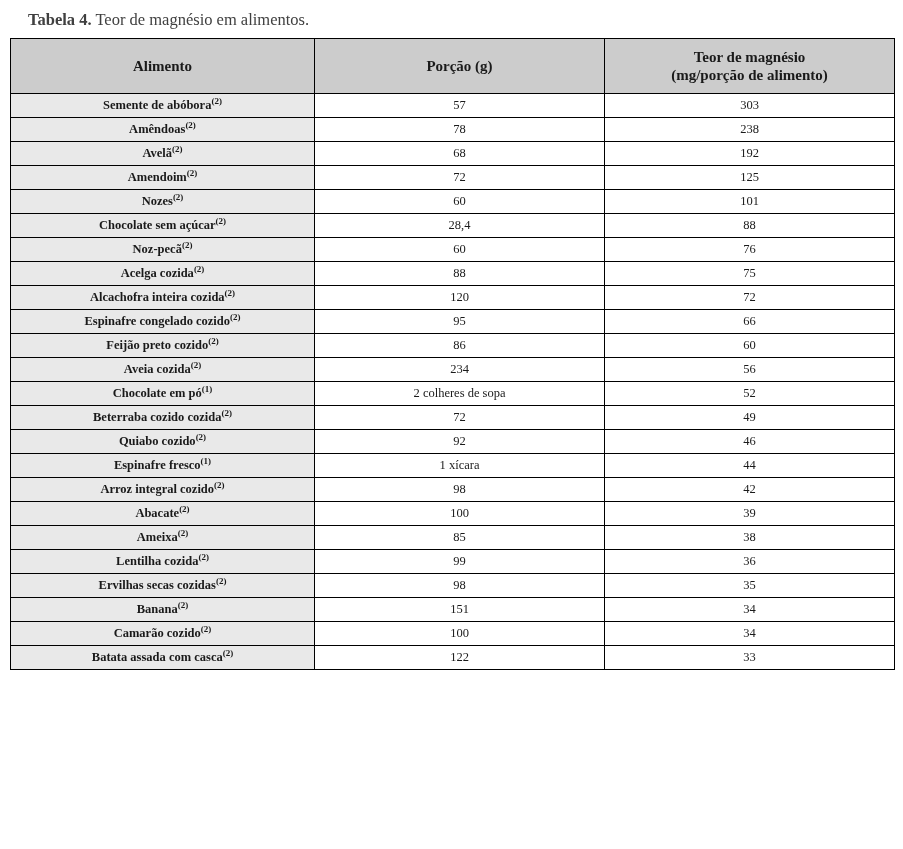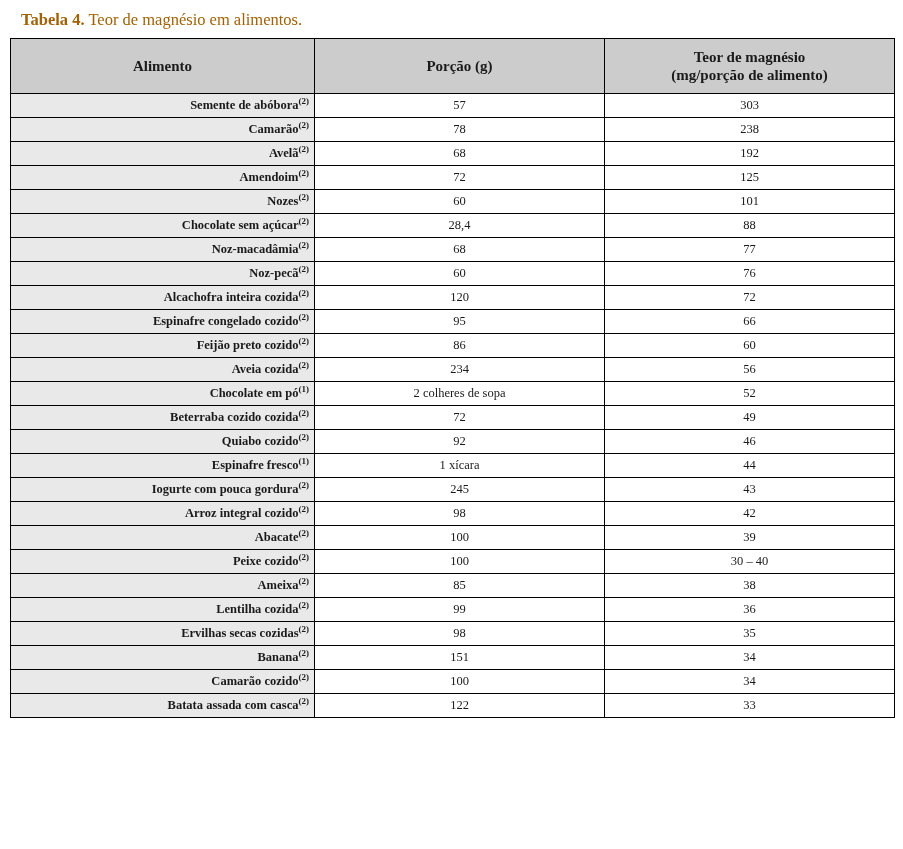--- a/index.html
+++ b/index.html
@@ -15,22 +15,22 @@
     overflow: hidden;
   }
   .page {
     width: 903px;
     box-sizing: border-box;
     padding: 8px 10px 0 10px;
   }
   .caption {
     font-size: 16.5px;
     line-height: 20px;
-    margin: 2px 0 8px 11px;
-    color: #a16207;
+    margin: 2px 0 8px 18px;
+    color: #404040;
   }
   .caption .caption-label {
     font-weight: bold;
   }
   table.magnesium {
     border-collapse: collapse;
     width: 884px;
     table-layout: fixed;
     border: 1.5px solid #000000;
   }
@@ -50,21 +50,21 @@
   }
   table.magnesium tbody td {
     border: 1px solid #000000;
     font-size: 12.5px;
     line-height: 15px;
     padding: 2px 5px;
     height: 19px;
     vertical-align: middle;
   }
   table.magnesium tbody td.food {
-    text-align: right;
+    text-align: center;
     font-weight: bold;
     background: #e9e9e9;
   }
   table.magnesium tbody td.portion,
   table.magnesium tbody td.content {
     text-align: center;
     font-weight: normal;
     background: #ffffff;
   }
   sup {
@@ -98,21 +98,21 @@
         </th>
       </tr>
     </thead>
     <tbody id="table-body">
         <tr>
           <td class="food"><span>Semente de abóbora</span><sup>(2)</sup></td>
           <td class="portion">57</td>
           <td class="content">303</td>
         </tr>
         <tr>
-          <td class="food"><span>Camarão</span><sup>(2)</sup></td>
+          <td class="food"><span>Amêndoas</span><sup>(2)</sup></td>
           <td class="portion">78</td>
           <td class="content">238</td>
         </tr>
         <tr>
           <td class="food"><span>Avelã</span><sup>(2)</sup></td>
           <td class="portion">68</td>
           <td class="content">192</td>
         </tr>
         <tr>
           <td class="food"><span>Amendoim</span><sup>(2)</sup></td>
@@ -123,30 +123,30 @@
           <td class="food"><span>Nozes</span><sup>(2)</sup></td>
           <td class="portion">60</td>
           <td class="content">101</td>
         </tr>
         <tr>
           <td class="food"><span>Chocolate sem açúcar</span><sup>(2)</sup></td>
           <td class="portion">28,4</td>
           <td class="content">88</td>
         </tr>
         <tr>
-          <td class="food"><span>Noz-macadâmia</span><sup>(2)</sup></td>
-          <td class="portion">68</td>
-          <td class="content">77</td>
-        </tr>
-        <tr>
           <td class="food"><span>Noz-pecã</span><sup>(2)</sup></td>
           <td class="portion">60</td>
           <td class="content">76</td>
         </tr>
         <tr>
+          <td class="food"><span>Acelga cozida</span><sup>(2)</sup></td>
+          <td class="portion">88</td>
+          <td class="content">75</td>
+        </tr>
+        <tr>
           <td class="food"><span>Alcachofra inteira cozida</span><sup>(2)</sup></td>
           <td class="portion">120</td>
           <td class="content">72</td>
         </tr>
         <tr>
           <td class="food"><span>Espinafre congelado cozido</span><sup>(2)</sup></td>
           <td class="portion">95</td>
           <td class="content">66</td>
         </tr>
         <tr>
@@ -173,40 +173,30 @@
           <td class="food"><span>Quiabo cozido</span><sup>(2)</sup></td>
           <td class="portion">92</td>
           <td class="content">46</td>
         </tr>
         <tr>
           <td class="food"><span>Espinafre fresco</span><sup>(1)</sup></td>
           <td class="portion">1 xícara</td>
           <td class="content">44</td>
         </tr>
         <tr>
-          <td class="food"><span>Iogurte com pouca gordura</span><sup>(2)</sup></td>
-          <td class="portion">245</td>
-          <td class="content">43</td>
-        </tr>
-        <tr>
           <td class="food"><span>Arroz integral cozido</span><sup>(2)</sup></td>
           <td class="portion">98</td>
           <td class="content">42</td>
         </tr>
         <tr>
           <td class="food"><span>Abacate</span><sup>(2)</sup></td>
           <td class="portion">100</td>
           <td class="content">39</td>
         </tr>
         <tr>
-          <td class="food"><span>Peixe cozido</span><sup>(2)</sup></td>
-          <td class="portion">100</td>
-          <td class="content">30 – 40</td>
-        </tr>
-        <tr>
           <td class="food"><span>Ameixa</span><sup>(2)</sup></td>
           <td class="portion">85</td>
           <td class="content">38</td>
         </tr>
         <tr>
           <td class="food"><span>Lentilha cozida</span><sup>(2)</sup></td>
           <td class="portion">99</td>
           <td class="content">36</td>
         </tr>
         <tr>

